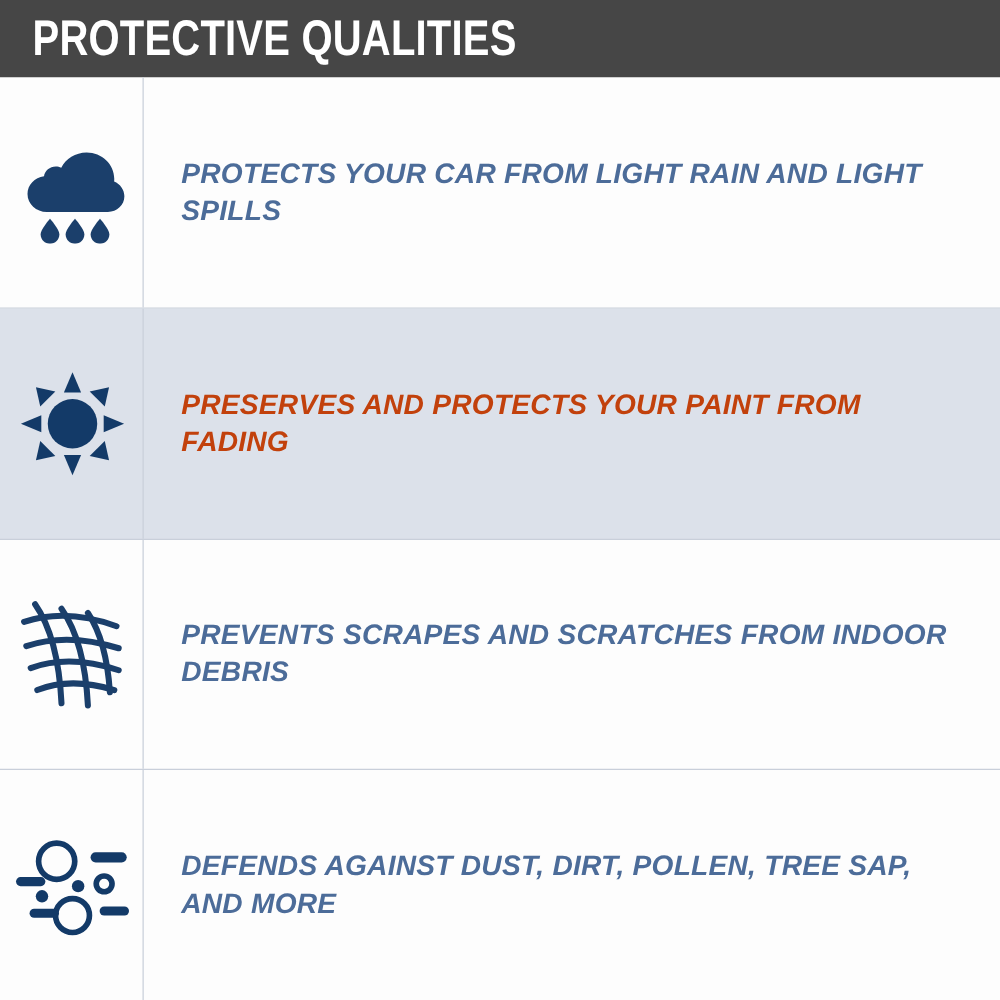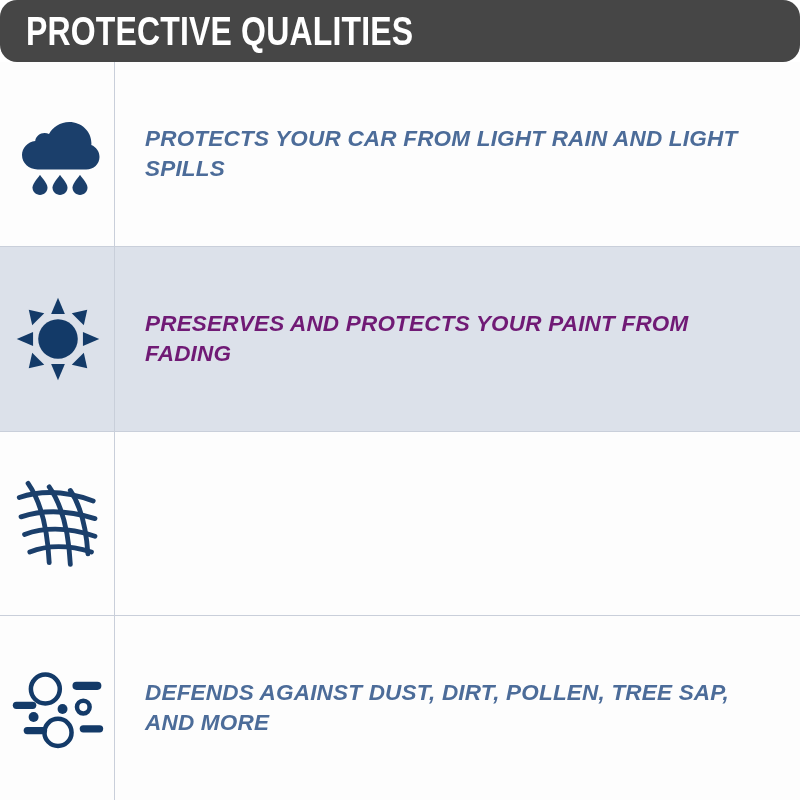--- a/index.html
+++ b/index.html
@@ -25,21 +25,20 @@
 
   
   .header {
     background: #464646;
     height: 62px;
     flex: 0 0 62px;
     display: flex;
     align-items: center;
     padding: 0 0 0 26px;
     box-sizing: border-box;
-    border-radius: 17px;
   }
   .header-title {
     color: #ffffff;
     font-family: "Liberation Sans Narrow", "Liberation Sans", sans-serif;
     font-size: 40px;
     font-weight: bold;
     letter-spacing: 0.2px;
     line-height: 1;
     text-transform: uppercase;
     transform: scaleX(0.80);
@@ -103,21 +102,21 @@
     font-family: "Liberation Sans", sans-serif;
     font-size: 22.5px;
     font-weight: bold;
     font-style: italic;
     line-height: 1.33;
     letter-spacing: 0.2px;
     text-transform: uppercase;
     margin: 12px;
   }
   .text-blue  { color: #4c6c99; }
-  .text-dark  { color: #701a75; }
+  .text-dark  { color: #c2410c; }
 </style>
 </head>
 <body>
 
 <div class="infographic">
 
   <div class="header">
     <div class="header-title">PROTECTIVE QUALITIES</div>
   </div>
 
@@ -171,20 +170,23 @@
               <path d="M40 10 C54 30, 62 58, 64 98"></path>
               <path d="M64 14 C76 32, 82 56, 84 86"></path>
               <path d="M6 22 C30 14, 58 14, 90 26"></path>
               <path d="M8 44 C32 36, 60 36, 92 46"></path>
               <path d="M12 64 C34 56, 62 56, 92 66"></path>
               <path d="M18 84 C38 76, 62 76, 88 84"></path>
             </g>
           </svg>
         </span>
       </div>
+      <div class="text-cell">
+        <p class="row-text text-blue">PREVENTS SCRAPES AND SCRATCHES FROM INDOOR DEBRIS</p>
+      </div>
     </div>
 
 
     <div class="row bg-white">
       <div class="icon-cell">
         <span>
           <svg width="94" height="84" viewBox="0 0 104 92" aria-hidden="true">
             <g fill="none" stroke="#133a68" stroke-width="5">
               <circle cx="38" cy="25" r="16"></circle>
               <circle cx="52" cy="73" r="15"></circle>

